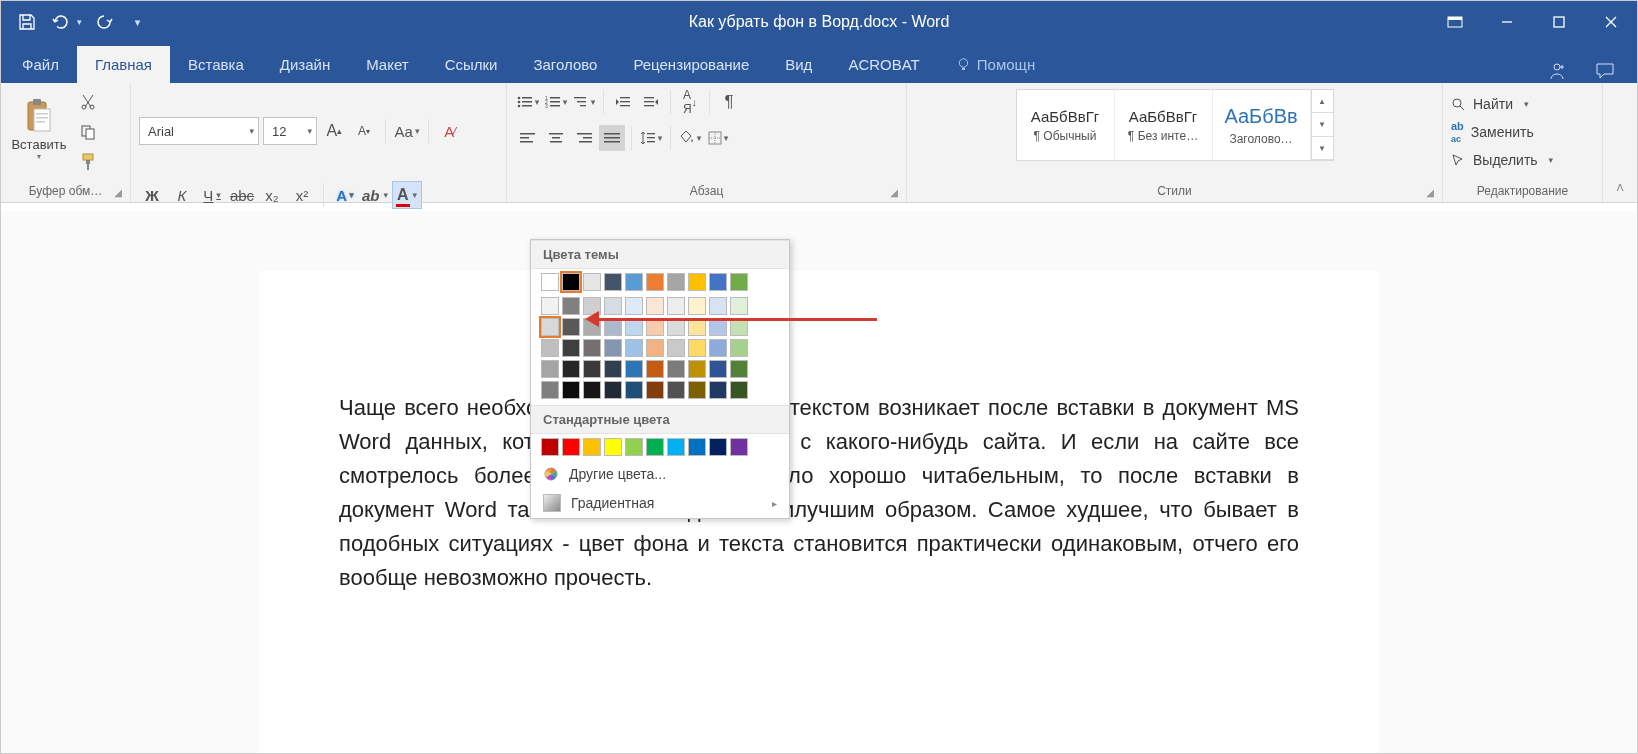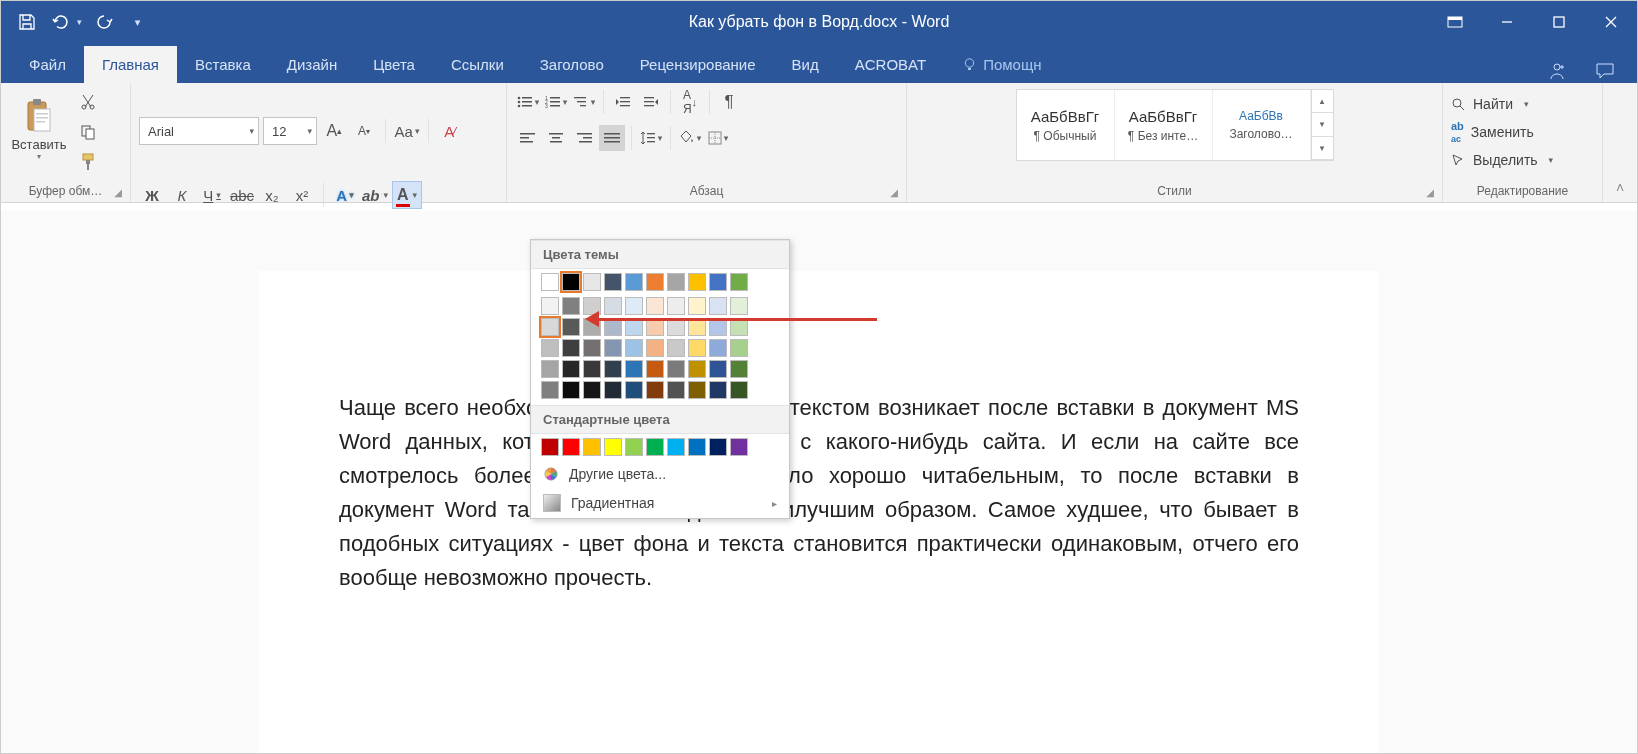--- a/index.html
+++ b/index.html
@@ -4,21 +4,21 @@
 <style>
 * { box-sizing: border-box; margin: 0; padding: 0; font-family: "Segoe UI", Tahoma, sans-serif; }
 body { background: #fff; overflow: hidden; }
 .window { width: 1638px; height: 754px; background: #fff; border: 1px solid #ccc; position: relative; }
 .titlebar { height: 42px; background: #2b579a; display: flex; align-items: center; color: #fff; position: relative; }
 .qat { display: flex; align-items: center; gap: 10px; padding: 0 14px; }
 .qat .ic { width: 24px; height: 24px; display: flex; align-items: center; justify-content: center; cursor: pointer; }
 .win-title { position: absolute; left: 50%; transform: translateX(-50%); font-size: 16px; color: #fff; }
 .win-controls { margin-left: auto; display: flex; align-items: center; gap: 0; }
 .win-controls .wbtn { width: 52px; height: 42px; display: flex; align-items: center; justify-content: center; cursor: pointer; color: #fff; }
-.ribbon-tabs { height: 40px; background: #2b579a; display: flex; align-items: flex-end; color: #fff; padding-left: 10px; }
+.ribbon-tabs { height: 40px; background: #2b579a; display: flex; align-items: flex-end; color: #fff; padding-left: 3px; }
 .tab { padding: 10px 18px; font-size: 15px; cursor: pointer; color: #d6e2f5; }
 .tab.active { background: #f3f3f3; color: #2b579a; }
 .tab-right { margin-left: auto; display: flex; align-items: center; padding-right: 20px; gap: 24px; color:#cfe0ff; }
 .tab-right .ic { width: 24px; height: 24px; display:flex; align-items:center; justify-content:center; }
 .ribbon { height: 120px; background: #f3f3f3; border-bottom: 1px solid #d4d4d4; display: flex; }
 .group { border-right: 1px solid #e1e1e1; display: flex; flex-direction: column; justify-content: space-between; padding: 6px 8px 2px 8px; }
 .group-body { display: flex; align-items: flex-start; gap: 6px; flex: 1; }
 .group-label { font-size: 12px; color: #666; text-align: center; padding: 2px 0; position:relative; }
 .group-label .dlaunch { position:absolute; right:0; bottom:2px; font-size:10px; color:#999; cursor:pointer;}
 .btn-lg { display:flex; flex-direction:column; align-items:center; justify-content:center; width:60px; height:78px; cursor:pointer; font-size:13px; color:#444; }
@@ -28,21 +28,21 @@
 .font-row { display:flex; gap:4px; align-items:center;margin-top:28px; }
 .font-combo { height:28px; border:1px solid #c3c3c3; background:#fff; display:flex; align-items:center; padding:0 4px 0 8px; font-size:13px; color:#444; }
 .font-combo.name { width:120px; justify-content:space-between; }
 .font-combo.size { width:54px; justify-content:space-between; }
 .combo-arrow { font-size:9px; color:#666; }
 .para-row { display:flex; gap:2px; align-items:center; }
 .sep { width:1px; height:40px; background:#e1e1e1; margin:0 4px; }
 .styles-gallery { display:flex; gap:0; border:1px solid #d9d9d9; height:72px; background:#fff; }
 .style-item { width:98px; display:flex; flex-direction:column; align-items:center; justify-content:center; border-right:1px solid #eee; cursor:pointer; }
 .style-prev { font-size:15px; color:#333; }
-.style-prev.heading { color:#2e74b5; font-size:12px; }
+.style-prev.heading { color:#2e74b5; font-size:20px; }
 .style-name { font-size:12px; color:#555; margin-top:4px; white-space:nowrap; overflow:hidden; text-overflow:ellipsis; max-width:90px;}
 .styles-more { width:22px; display:flex; flex-direction:column; border-left:1px solid #d9d9d9; }
 .styles-more div { flex:1; display:flex; align-items:center; justify-content:center; font-size:9px; color:#666; border-bottom:1px solid #ddd; cursor:pointer; }
 .editgrp { display:flex; flex-direction:column; gap:6px; padding-top:4px; font-size:14px; color:#444; }
 .editgrp .erow { display:flex; align-items:center; gap:7px; cursor:pointer; height:22px; }
 .collapse-ribbon { width:34px; display:flex; align-items:flex-end; justify-content:center; padding-bottom:6px; color:#888; cursor:pointer; font-size:14px; }
 .docarea { position:absolute; top:210px; left:0; right:0; bottom:0; background:#fafafa; display:flex; justify-content:center; }
 .page { width:1120px; background:#fff; margin-top:60px; padding:120px 80px 40px 80px; color:#222; font-size:22px; line-height:1.55; text-align:justify; }
 
 .color-dd { position:absolute; top:238px; left:529px; width:260px; background:#fff; border:1px solid #c8c8c8; box-shadow:2px 2px 6px rgba(0,0,0,.2); z-index:50; font-size:14px; color:#444; }
@@ -111,21 +111,21 @@
           </svg>
       </div>
     </div>
   </div>
 
   <div class="ribbon-tabs">
     <div class="tab">Файл</div>
     <div class="tab active">Главная</div>
     <div class="tab">Вставка</div>
     <div class="tab">Дизайн</div>
-    <div class="tab">Цвета</div>
+    <div class="tab">Макет</div>
     <div class="tab">Ссылки</div>
     <div class="tab">Заголово</div>
     <div class="tab">Рецензирование</div>
     <div class="tab">Вид</div>
     <div class="tab">ACROBAT</div>
     <div class="tab" style="display:flex;align-items:center;gap:6px;color:#a8c6ee">
       <svg width="15" height="15" viewBox="0 0 15 15">
           <circle cx="7.5" cy="6" r="4.2" fill="none" stroke="#a8c6ee"></circle>
           <path d="M6 11h3v2H6z" fill="#a8c6ee"></path>
         </svg>

